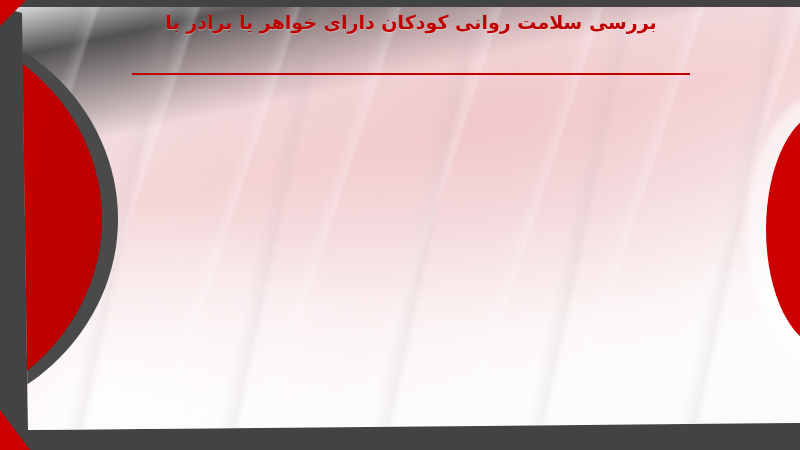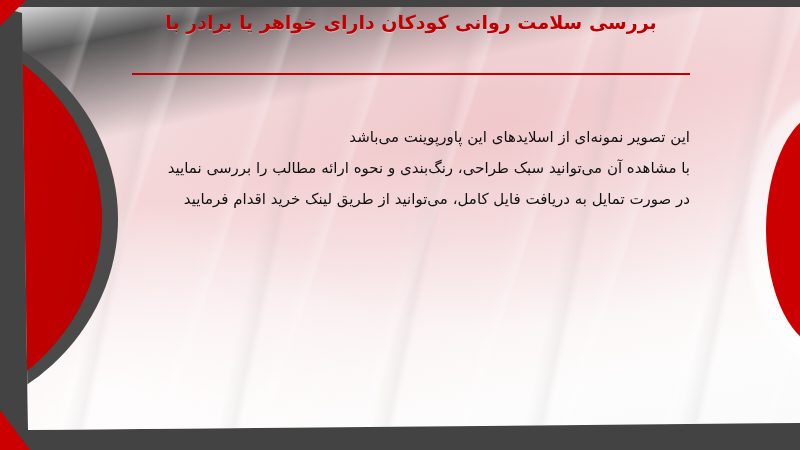--- a/index.html
+++ b/index.html
@@ -217,19 +217,14 @@
 
   <div class="edge-sliver-top"></div>
   <div class="edge-sliver-bottom"></div>
 
   <div class="title-block">
     <div class="title-line">بررسی سلامت روانی کودکان دارای خواهر یا برادر با</div>
   </div>
 
   <div class="title-rule"></div>
 
-  <div class="body-block">
-    <div class="body-line">این تصویر نمونه‌ای از اسلایدهای این پاورپوینت می‌باشد</div>
-    <div class="body-line">با مشاهده آن می‌توانید سبک طراحی، رنگ‌بندی و نحوه ارائه مطالب را بررسی نمایید</div>
-    <div class="body-line">در صورت تمایل به دریافت فایل کامل، می‌توانید از طریق لینک خرید اقدام فرمایید</div>
-  </div>
 
 </div>
 
 </body></html>

